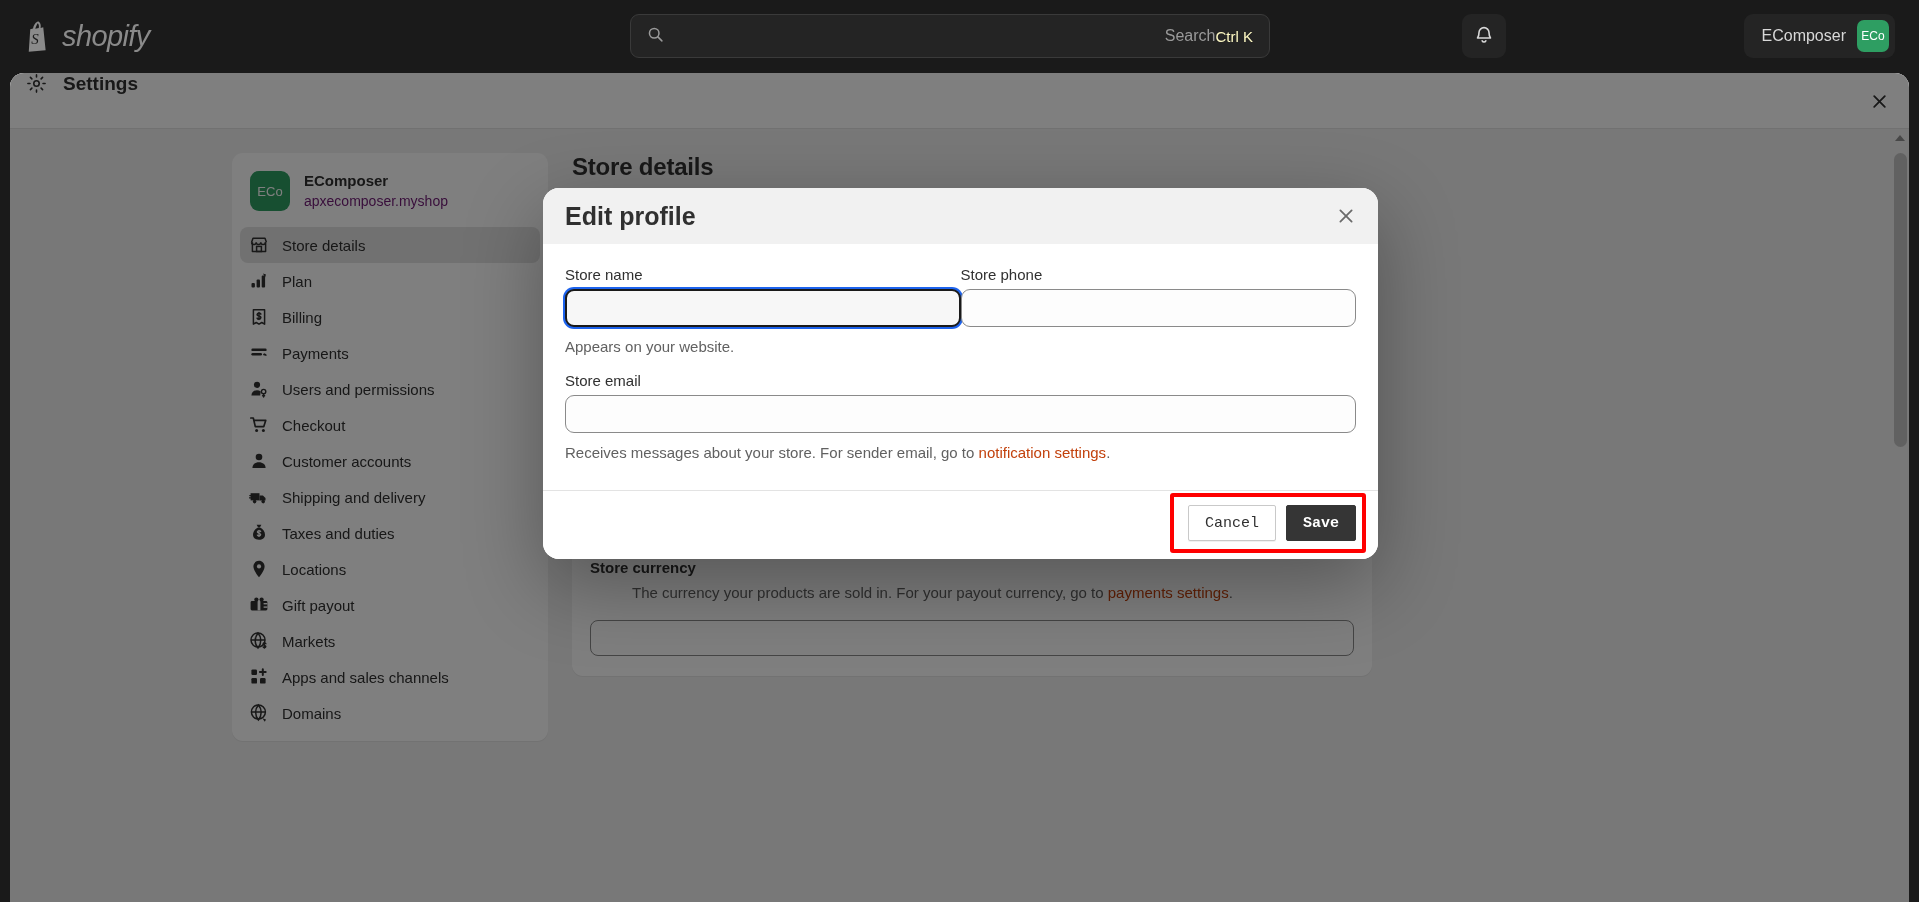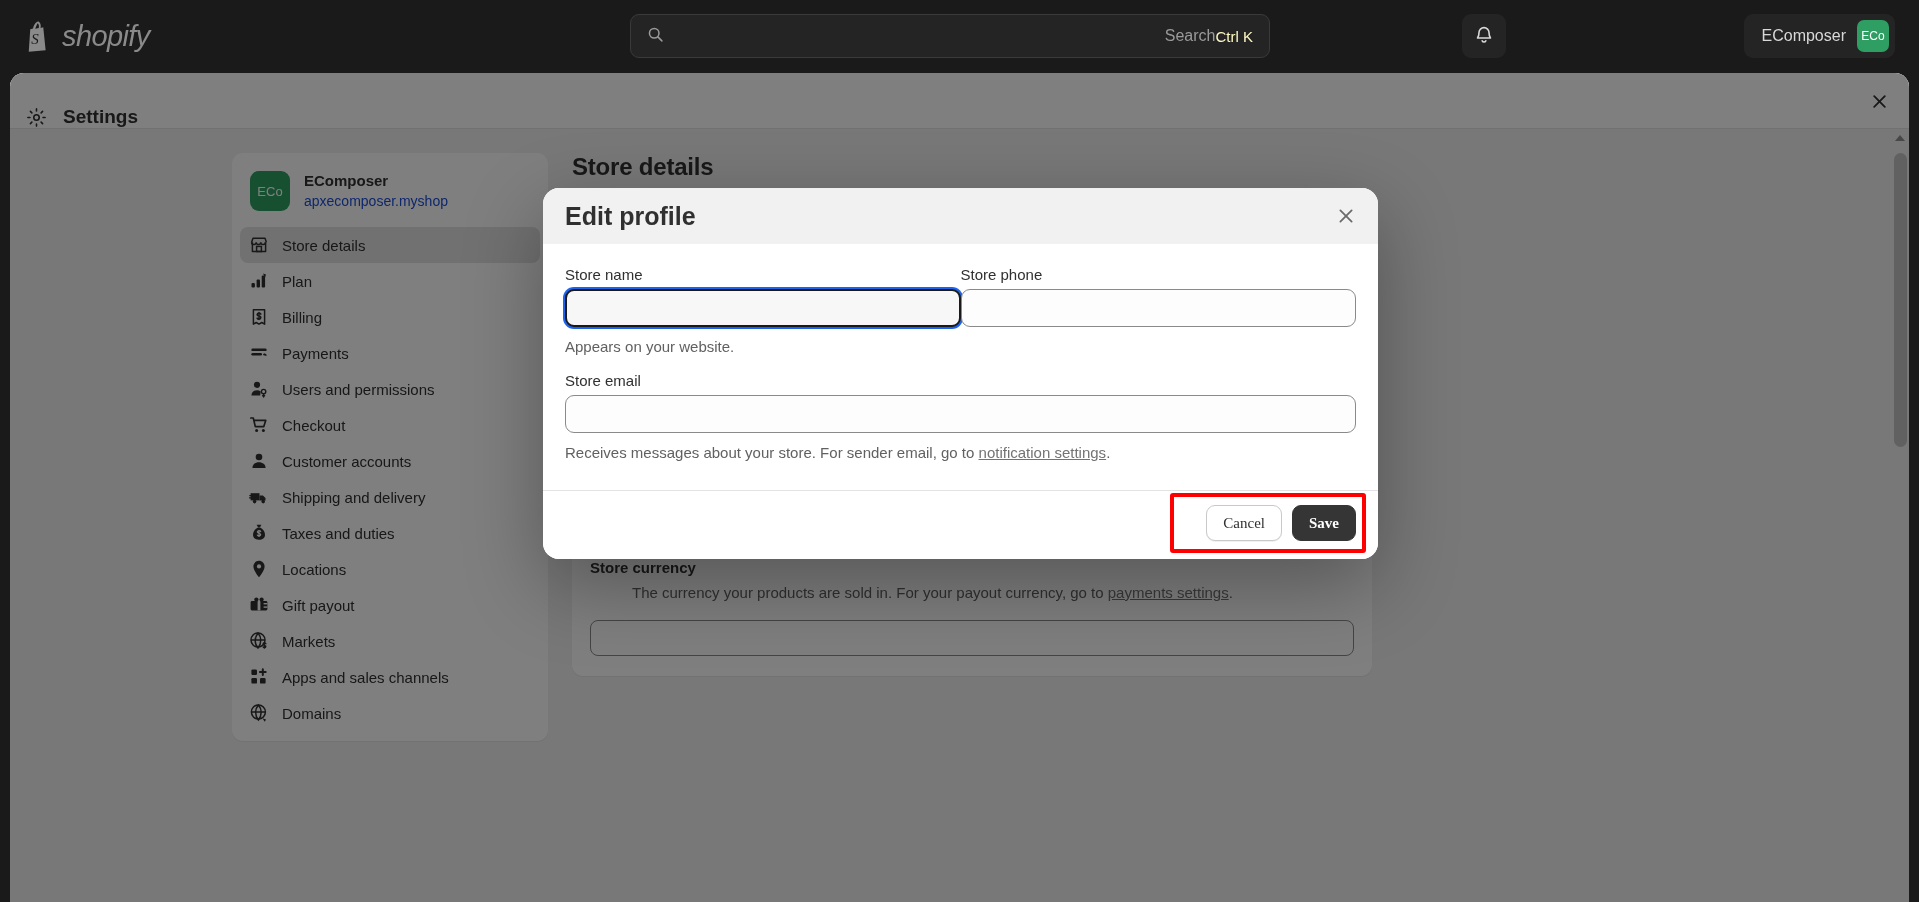--- a/index.html
+++ b/index.html
@@ -75,21 +75,21 @@
     position: absolute; left: 0; top: 0;
     width: 1899px; height: 829px;
     background: rgba(0,0,0,0.5);
     z-index: 40;
   }
 
   .panel-head {
     position: absolute; left: 0; top: 0;
     width: 1899px; height: 56px;
     background: #ffffff;
-    display: flex; align-items: flex-end;
+    display: flex; align-items: flex-start;
     border-bottom: 1px solid #e3e3e3;
   }
   .panel-head .gear { margin-left: 16px; width: 21px; height: 21px; }
   .panel-title { margin-left: 16px; font-size: 19px; font-weight: 600; color: #303030; }
   .panel-close {
     position: absolute; right: 18px; top: 16px;
     width: 24px; height: 24px; cursor: pointer;
     display:flex; align-items:center; justify-content:center;
   }
 
@@ -132,21 +132,21 @@
     padding: 10px 10px 14px 10px;
   }
   .store-av {
     width: 40px; height: 40px; border-radius: 9px;
     background: #2e9e62; flex: 0 0 auto;
     display: flex; align-items: center; justify-content: center;
     color: #fff; font-size: 13px; font-weight: 500;
   }
   .store-txt { min-width: 0; }
   .store-nm { font-size: 15px; font-weight: 600; color: #303030; line-height: 20px; }
-  .store-dom { font-size: 14px; color: #1d4ed8; line-height: 20px; white-space: nowrap; }
+  .store-dom { font-size: 14px; color: #701a75; line-height: 20px; white-space: nowrap; }
 
   .nav-list { padding-top: 2px; }
   .nav-item {
     display: flex; align-items: center; gap: 13px;
     height: 36px; padding: 0 9px;
     border-radius: 8px;
     cursor: pointer;
   }
   .nav-item.active { background: #e3e3e3; }
   .nav-ico { width: 20px; height: 20px; flex: 0 0 auto; display:block; }
@@ -177,21 +177,21 @@
   }
   .crow + .crow { border-top: 1px solid #e3e3e3; }
   .crow-ico { width: 20px; height: 20px; flex: 0 0 auto; }
   .crow-txt { font-size: 15px; color: #303030; line-height: 22px; }
   .crow-sub { font-size: 15px; color: #303030; line-height: 22px; }
   .crow-lbl { font-size: 15px; color: #303030; line-height: 22px; }
 
   .ccur { padding: 18px 18px 20px 18px; }
   .ccur-h { font-size: 15px; font-weight: 600; color: #303030; margin-bottom: 6px; }
   .ccur-p { font-size: 15px; color: #616161; line-height: 22px; margin-left: 42px; }
-  .lnk { color: #737373; text-decoration: underline; cursor: pointer; }
+  .lnk { color: #c2410c; cursor: pointer; }
   .ccur-sel {
     margin-top: 16px;
     height: 36px; border: 1px solid #8a8a8a; border-radius: 8px;
     background: #fff;
   }
 
   
   .modal {
     position: absolute;
     left: 543px; top: 188px;
@@ -240,23 +240,23 @@
   .modal-foot {
     border-top: 1px solid #e3e3e3;
     padding: 14px 22px 18px 22px;
     display: flex; justify-content: flex-end; align-items: center;
     background: #ffffff;
     position: relative;
   }
   .btn-group { display: flex; gap: 10px; align-items: center; }
   .btn {
     height: 36px; padding: 0 16px;
-    border-radius: 9px;
+    border-radius: 2px;
     font-size: 15px;
-    font-family: Liberation Serif, serif;
+    font-family: Liberation Mono, monospace;
     cursor: pointer;
     display: flex; align-items: center; justify-content: center;
   }
   .btn-cancel {
     background: #ffffff; color: #303030;
     border: 1px solid #c9c9c9;
     box-shadow: 0 1px 0 rgba(0,0,0,0.06);
   }
   .btn-save {
     background: #353535; color: #ffffff;

